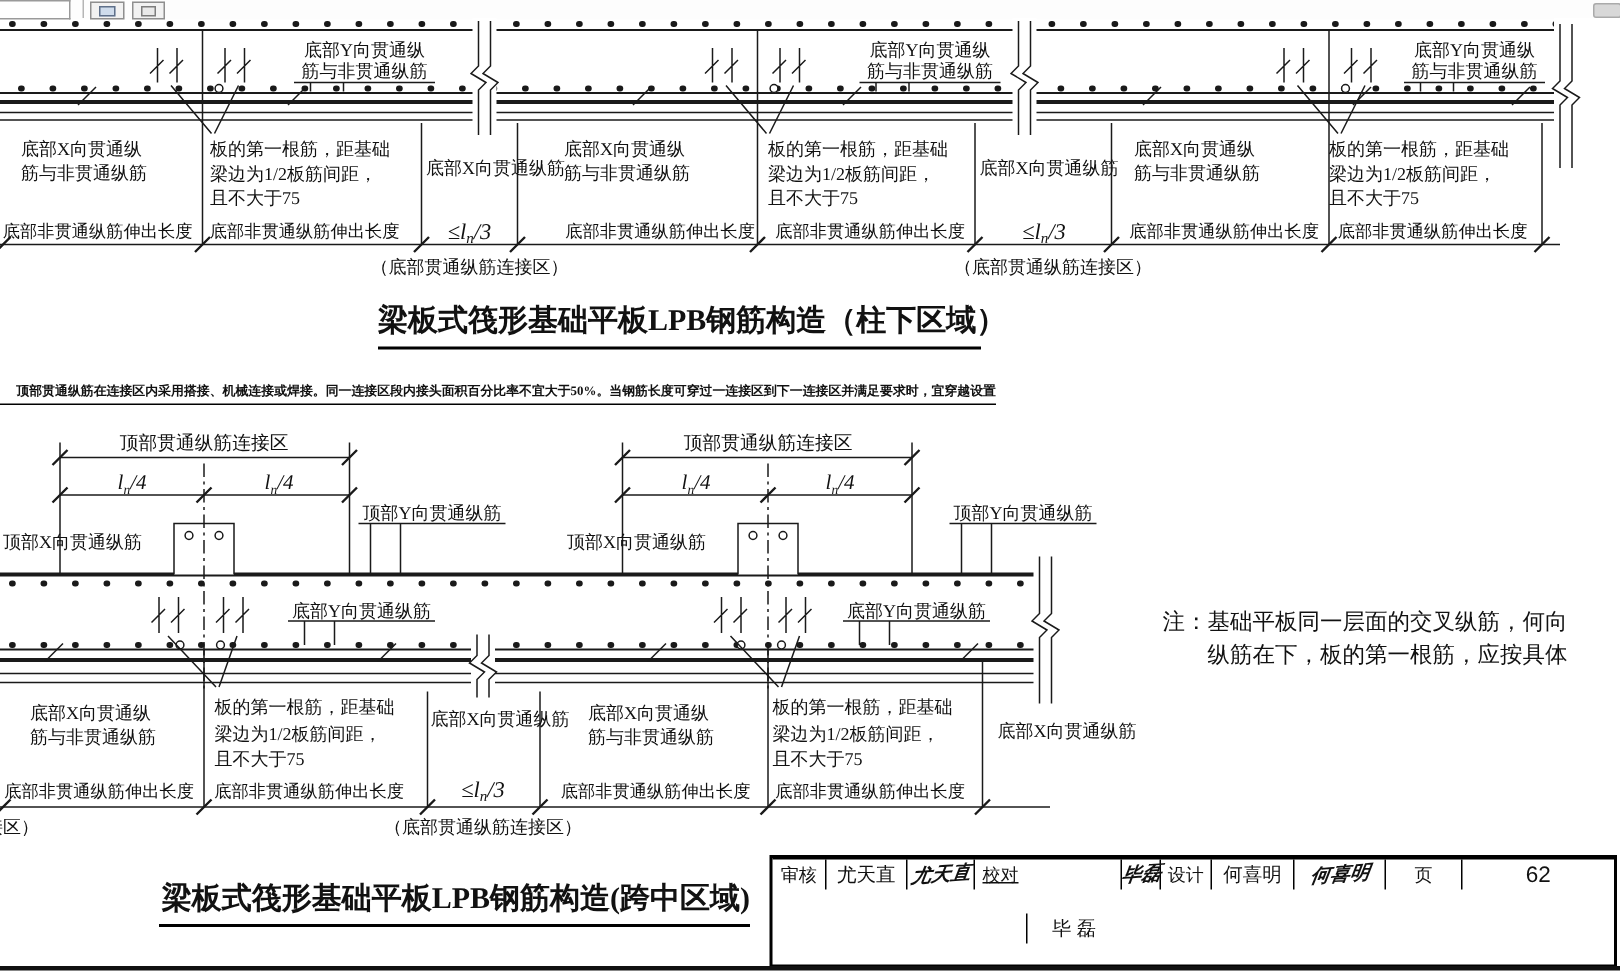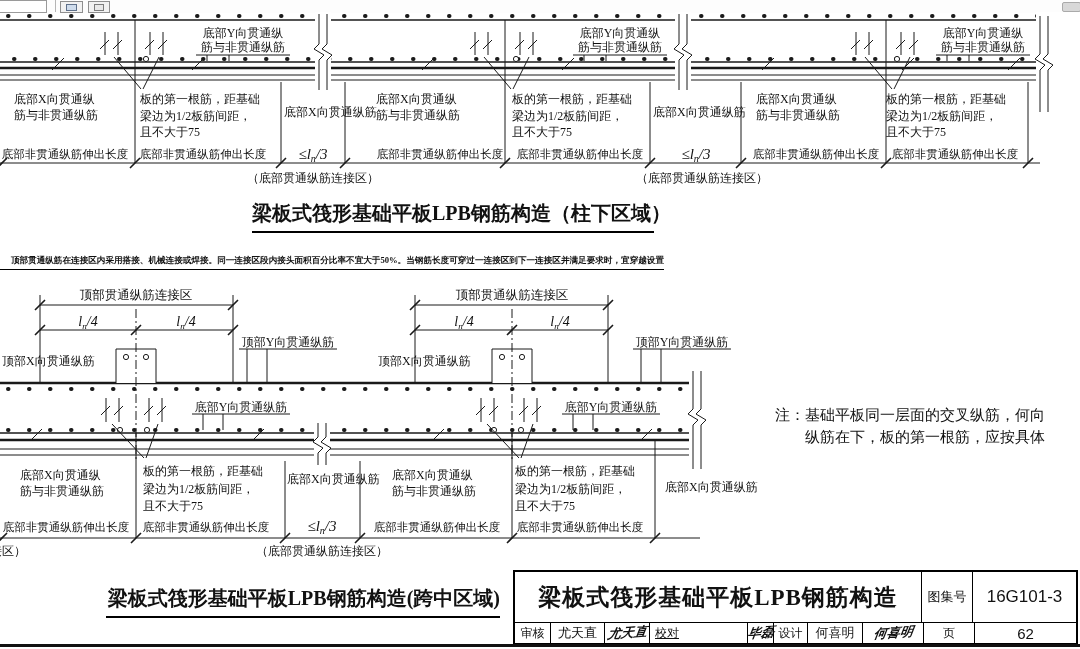--- a/index.html
+++ b/index.html
@@ -243,25 +243,20 @@
 </svg>
 
 <div class="abs note" style="left:775px;top:404px;width:295px;">
   <span>注：</span><span>基础平板同一层面的交叉纵筋，何向</span>
   <span class="ind">纵筋在下，板的第一根筋，应按具体</span>
 </div>
 
 <div class="abs h1" style="left:95px;top:585px;width:394px;margin-left:11px;">梁板式筏形基础平板LPB钢筋构造(跨中区域)</div>
 
 <div class="abs tblock">
-  <div class="tb-row tb-row1">
-    <div class="cell tb-title">梁板式筏形基础平板LPB钢筋构造</div>
-    <div class="cell tb-atlas-label bl">图集号</div>
-    <div class="cell tb-atlas-no bl">16G101-3</div>
-  </div>
   <div class="tb-row tb-row2">
     <div class="cell c-label" style="width:35px;">审核</div>
     <div class="cell c-name bl" style="width:54px;">尤天直</div>
     <div class="cell bl" style="width:45px;">
         <span class="sig">尤天直</span>
       </div>
     <div class="cell c-label bl" style="width:35px;text-decoration:underline;">校对</div>
     <div class="cell c-name bl" style="width:63px;margin-top:36px;">毕  磊</div>
     <div class="cell bl" style="width:26px;">
         <span class="sig">毕磊</span>

